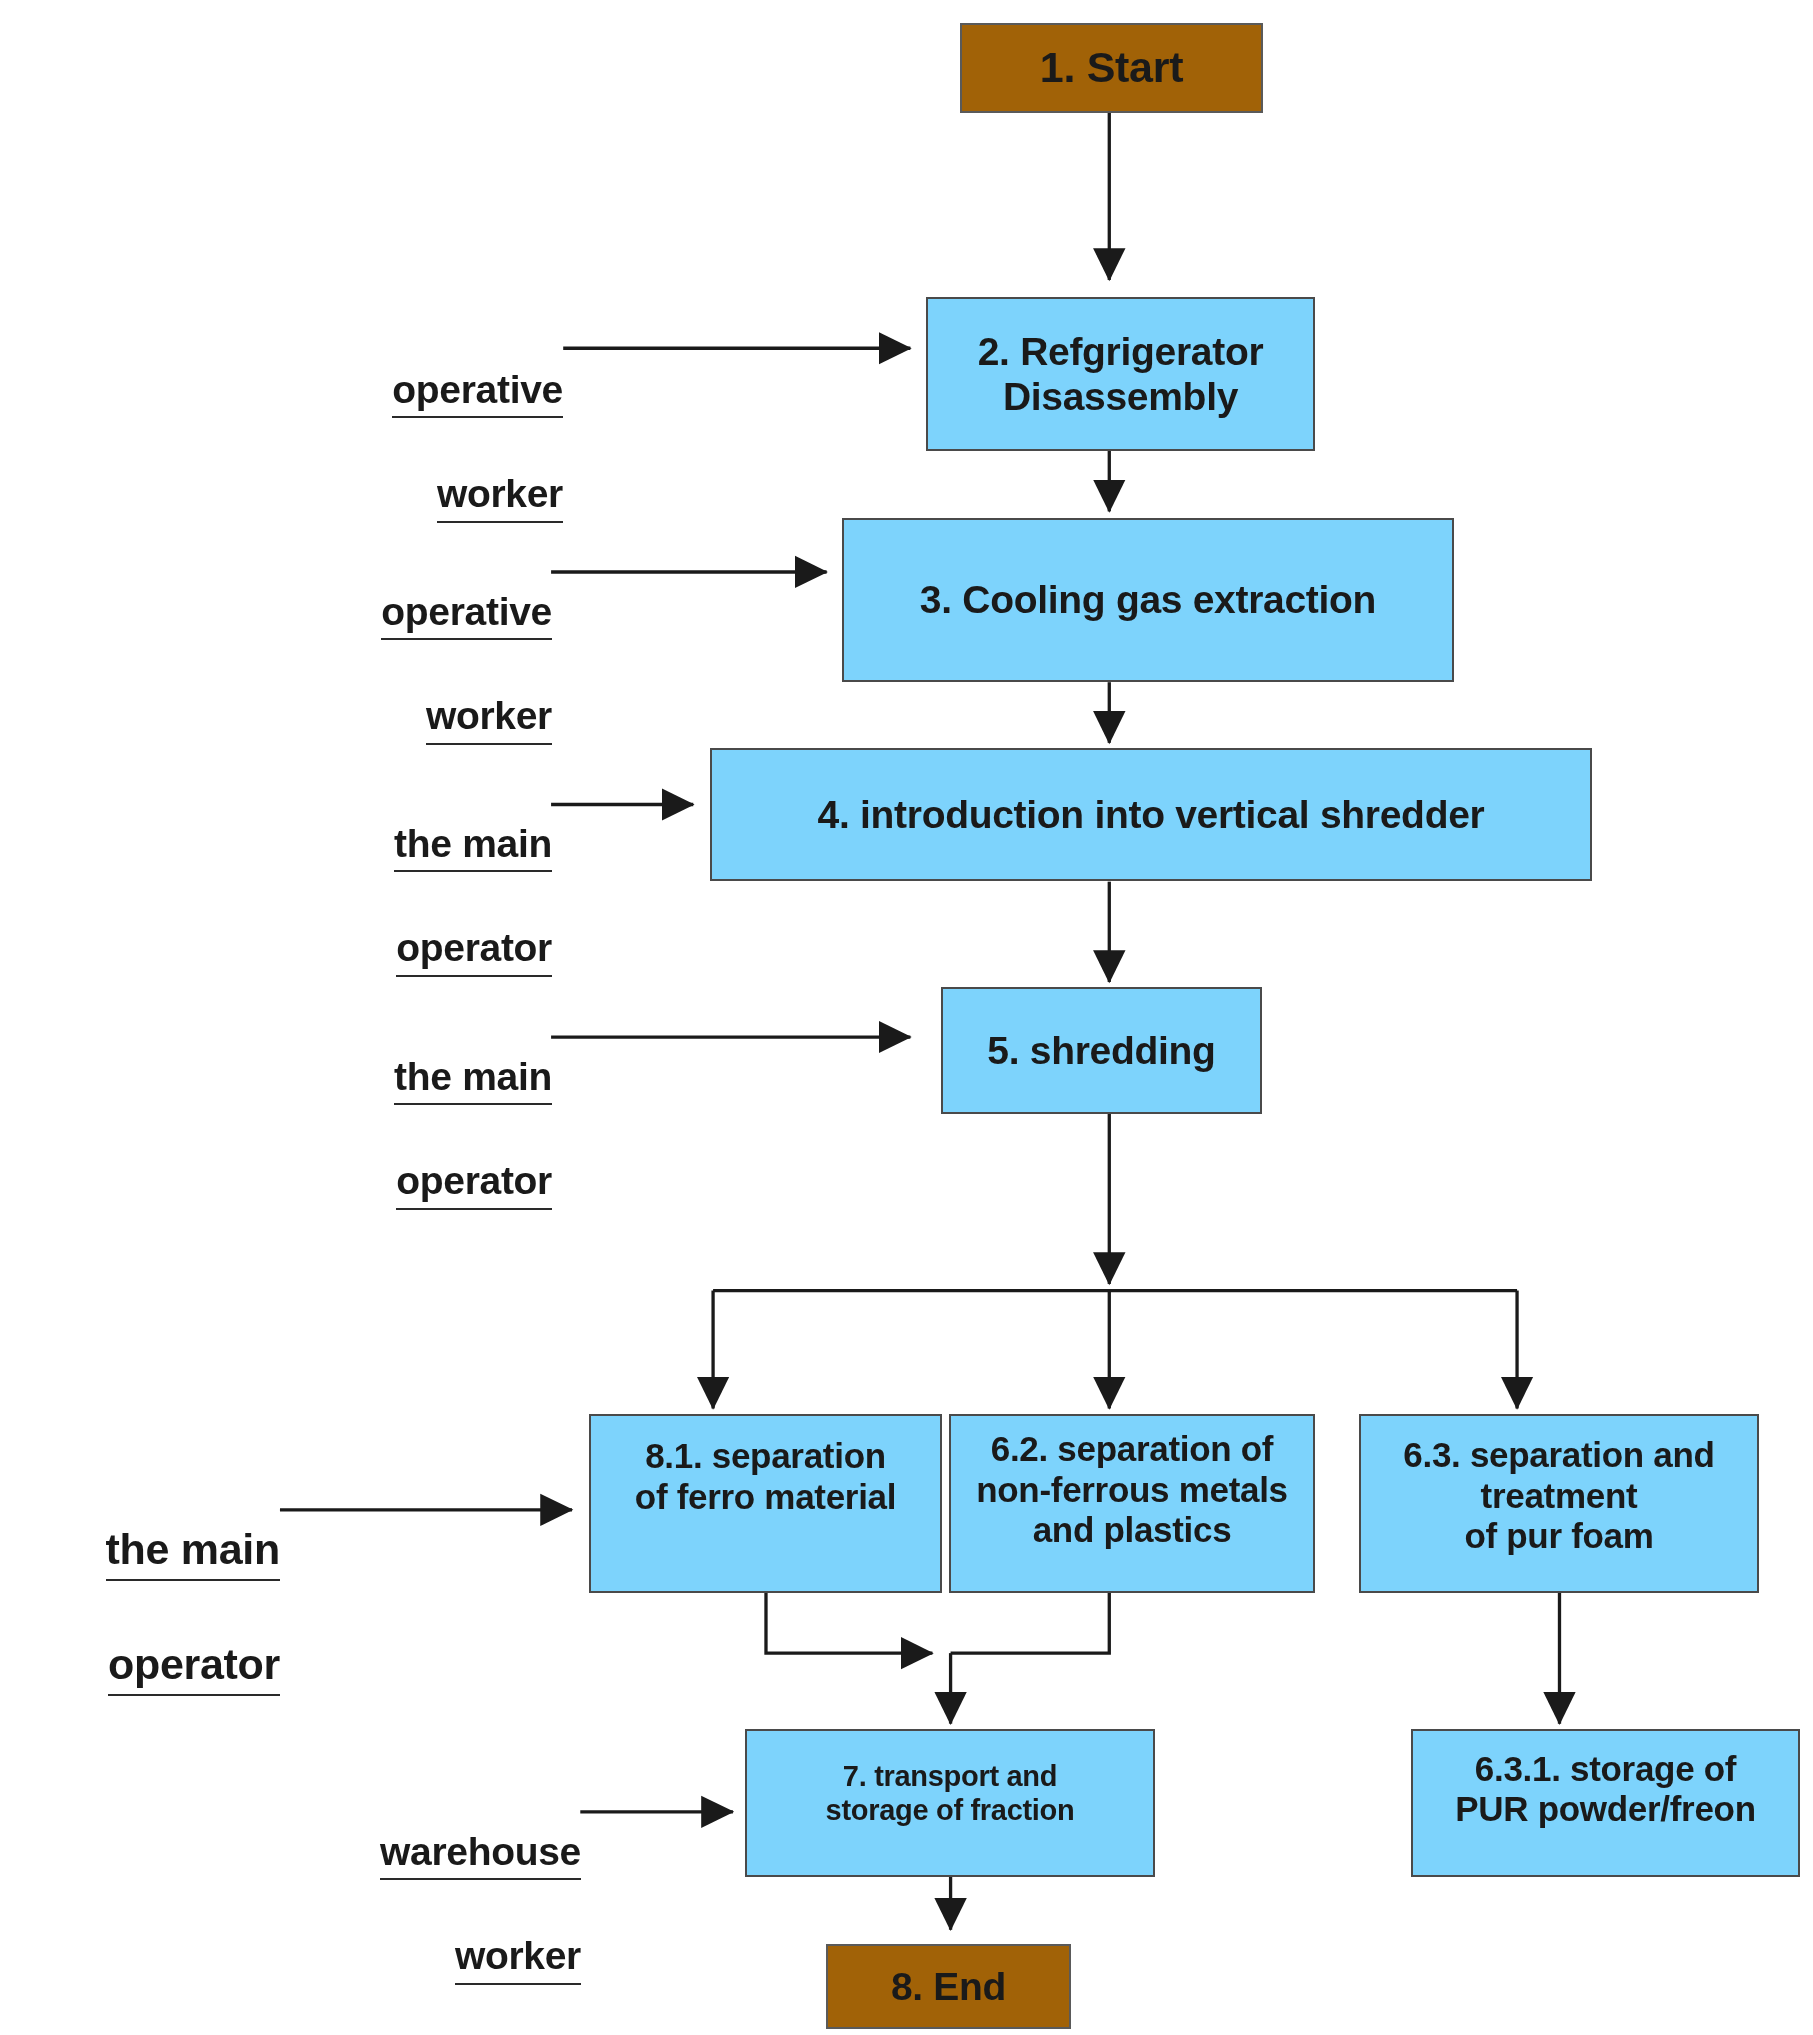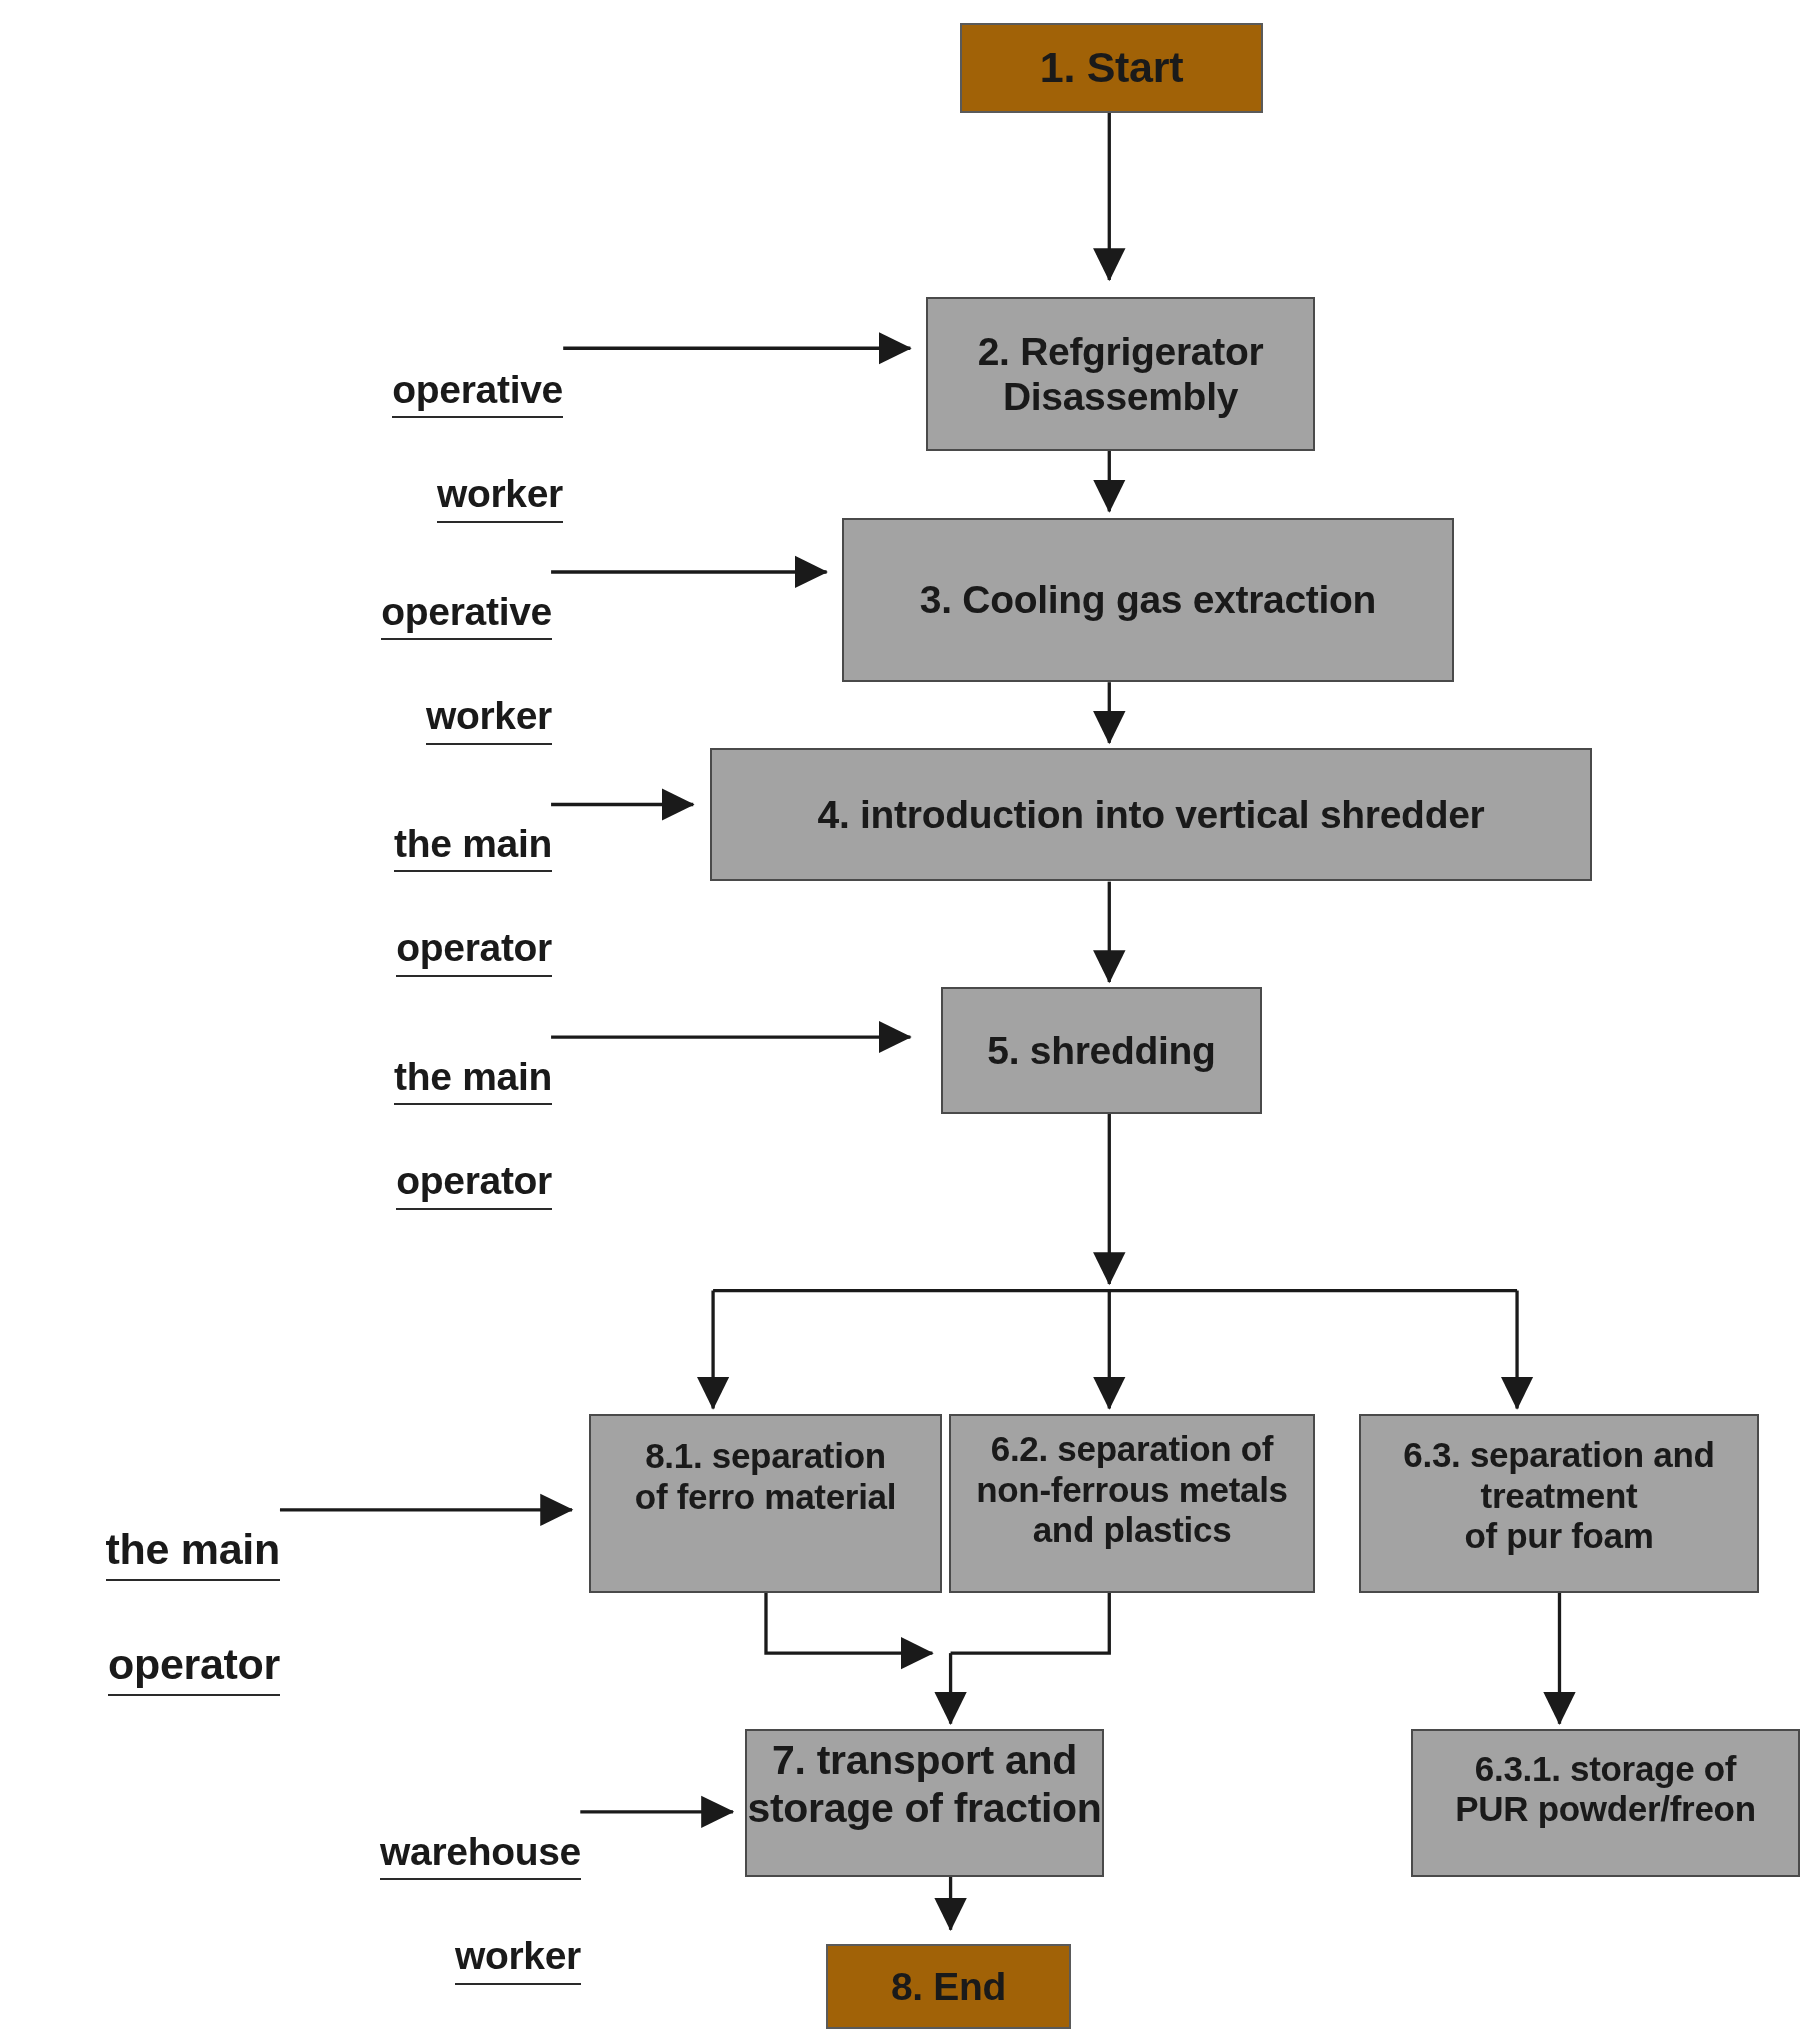--- a/index.html
+++ b/index.html
@@ -21,21 +21,21 @@
     position: absolute;
     left: 0;
     top: 0;
     width: 1813px;
     height: 2035px;
   }
   .node {
     position: absolute;
     box-sizing: border-box;
     border: 2.2px solid #4a4a4a;
-    background: #a3a3a3;
+    background: #7dd3fc;
     display: flex;
     align-items: flex-start;
     justify-content: center;
     text-align: center;
     color: #1a1a1a;
     font-weight: bold;
     line-height: 1.16;
     letter-spacing: -0.3px;
     white-space: pre-line;
     z-index: 3;
@@ -143,21 +143,21 @@
 non-ferrous metals
 and plastics</span>
   </div>
 
   <div class="node" style="left:1359px; top:1414px; width:400px; height:179px; font-size:35px; padding-top:19px;">
     <span>6.3. separation and
 treatment
 of pur foam</span>
   </div>
 
-  <div class="node" style="left:745px; top:1729px; width:359px; height:148px; font-size:41px; padding-top:6px;">
+  <div class="node" style="left:745px; top:1729px; width:410px; height:148px; font-size:29px; padding-top:29px;">
     <span>7. transport and
 storage of fraction</span>
   </div>
 
   <div class="node" style="left:1380px; top:1729px; width:389px; height:148px; font-size:35px; padding-top:17.6px;margin-left:31px;">
     <span>6.3.1. storage of
 PUR powder/freon</span>
   </div>
 
   <div class="node terminal" style="left:826px; top:1944px; width:245px; height:85px; font-size:39px;">

